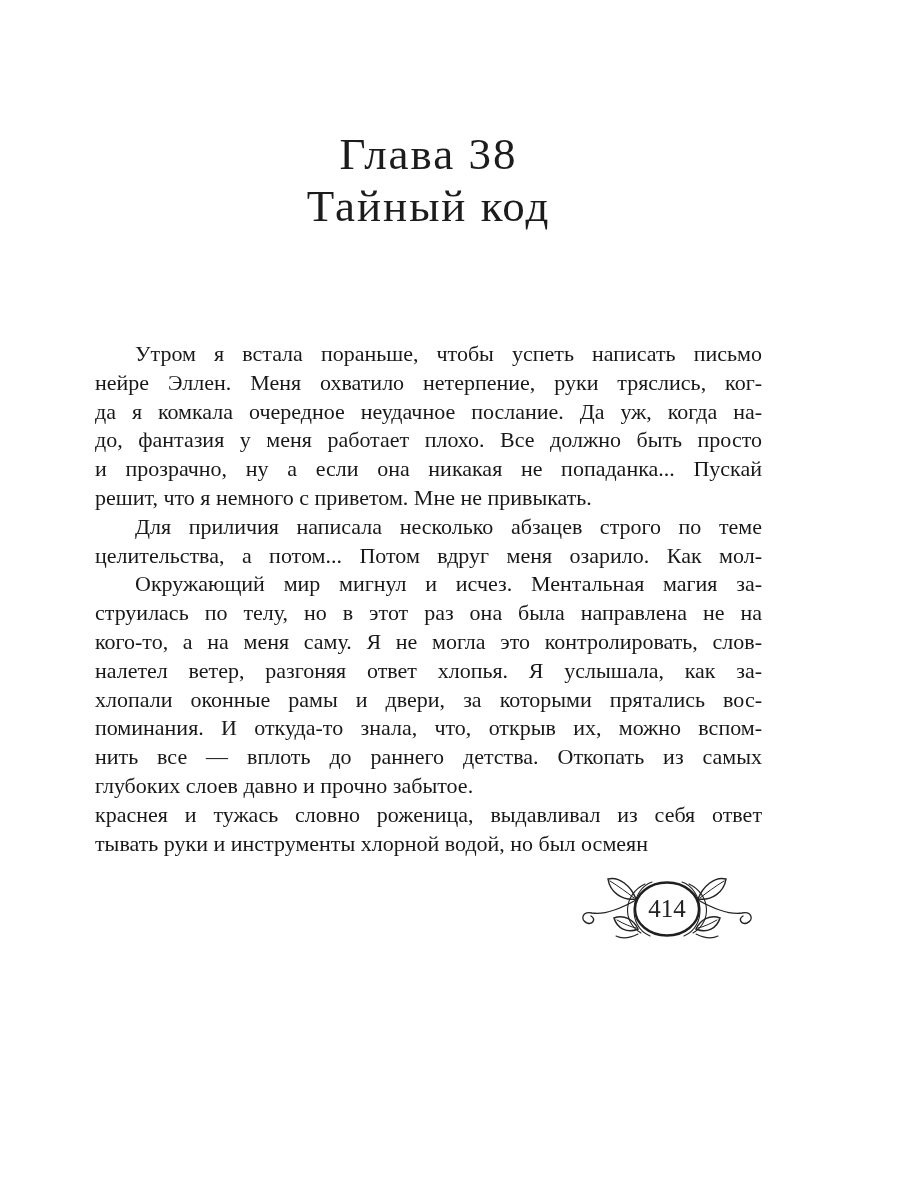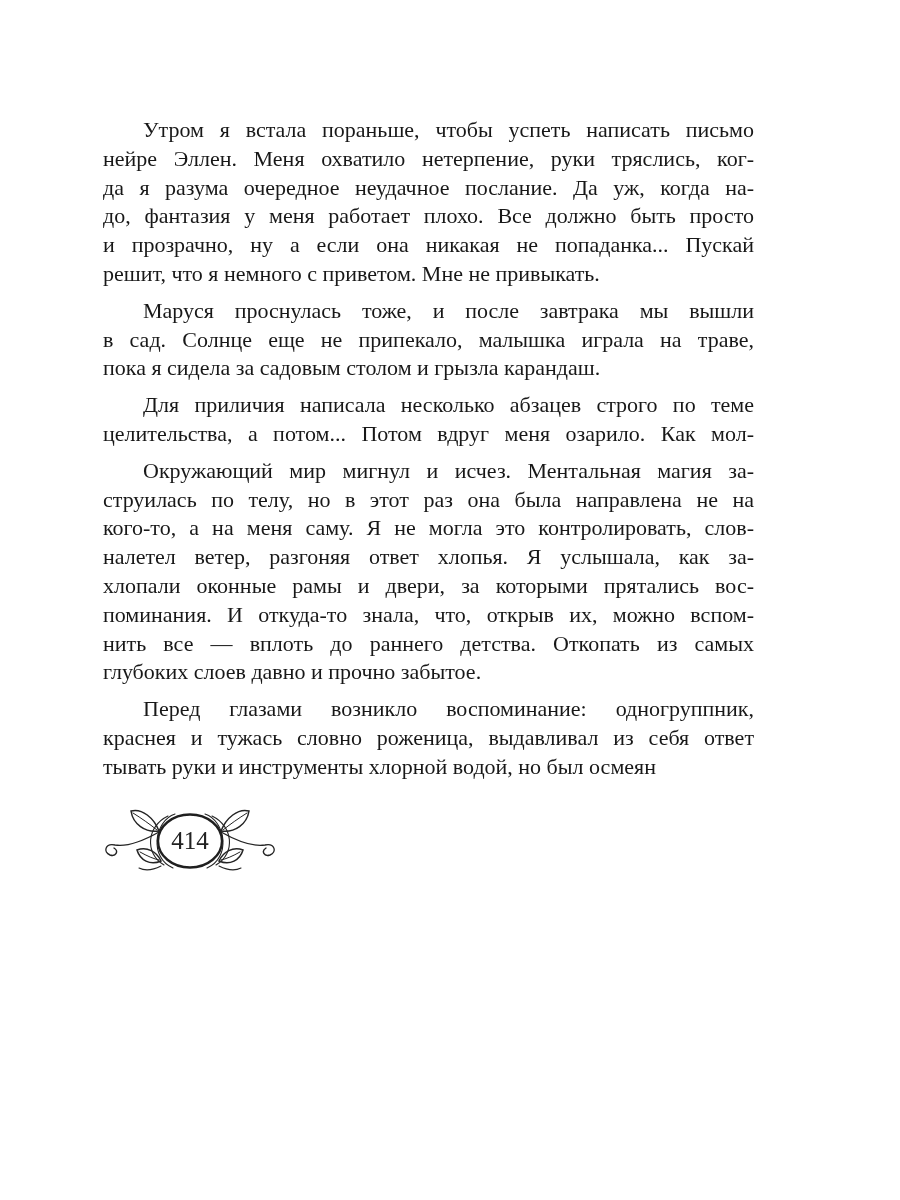--- a/index.html
+++ b/index.html
@@ -29,73 +29,71 @@
     font-size: 45px;
     line-height: 52px;
     letter-spacing: 2px;
     color: #1c1c1c;
   }
   .body-text {
     padding-top: 108px;
     font-size: 22px;
     color: #181818;
   }
-  .para { margin: 8px; }
+  .para { margin: 0; }
   .line {
     text-align: justify;
     text-align-last: justify;
     line-height: 28.8px;
     height: 28.8px;
     white-space: normal;
   }
   .line.first { text-indent: 40px; }
   .line.last  { text-align-last: left; }
   .footer-ornament {
     padding-top: 16px;
-    text-align: left;
+    text-align: right;
   }
   .footer-ornament svg { display: inline-block; }
 </style>
 </head>
 <body>
 
 <div class="page">
   <div class="content-col">
 
+    <div class="chapter-title">
+      <div>Глава 38</div>
+      <div>Тайный код</div>
+    </div>
 
     <div class="body-text">
         <div class="para">
           <div class="line first">Утром я встала пораньше, чтобы успеть написать письмо</div>
           <div class="line">нейре Эллен. Меня охватило нетерпение, руки тряслись, ког-</div>
-          <div class="line">да я разума очередное неудачное послание. Да уж, когда на-</div>
+          <div class="line">да я комкала очередное неудачное послание. Да уж, когда на-</div>
           <div class="line">до, фантазия у меня работает плохо. Все должно быть просто</div>
           <div class="line">и прозрачно, ну а если она никакая не попаданка... Пускай</div>
           <div class="line last">решит, что я немного с приветом. Мне не привыкать.</div>
-        </div>
-        <div class="para">
-          <div class="line first">Маруся проснулась тоже, и после завтрака мы вышли</div>
-          <div class="line">в сад. Солнце еще не припекало, малышка играла на траве,</div>
-          <div class="line last">пока я сидела за садовым столом и грызла карандаш.</div>
         </div>
         <div class="para">
           <div class="line first">Для приличия написала несколько абзацев строго по теме</div>
           <div class="line">целительства, а потом... Потом вдруг меня озарило. Как мол-</div>
         </div>
         <div class="para">
           <div class="line first">Окружающий мир мигнул и исчез. Ментальная магия за-</div>
           <div class="line">струилась по телу, но в этот раз она была направлена не на</div>
           <div class="line">кого-то, а на меня саму. Я не могла это контролировать, слов-</div>
           <div class="line">налетел ветер, разгоняя ответ хлопья. Я услышала, как за-</div>
           <div class="line">хлопали оконные рамы и двери, за которыми прятались вос-</div>
           <div class="line">поминания. И откуда-то знала, что, открыв их, можно вспом-</div>
           <div class="line">нить все — вплоть до раннего детства. Откопать из самых</div>
           <div class="line last">глубоких слоев давно и прочно забытое.</div>
         </div>
         <div class="para">
-          <div class="line first">Перед глазами возникло воспоминание: одногруппник,</div>
           <div class="line">краснея и тужась словно роженица, выдавливал из себя ответ</div>
           <div class="line last">тывать руки и инструменты хлорной водой, но был осмеян</div>
         </div>
       </div>
 
     <div class="footer-ornament">
       <svg width="190" height="70" viewBox="0 0 190 70" xmlns="http://www.w3.org/2000/svg">
         <g id="ornL" stroke="#242424" fill="none" stroke-linecap="round">
 
           <path d="M80 8 C 59 15, 54 52, 78 62" stroke-width="1.1"></path>

